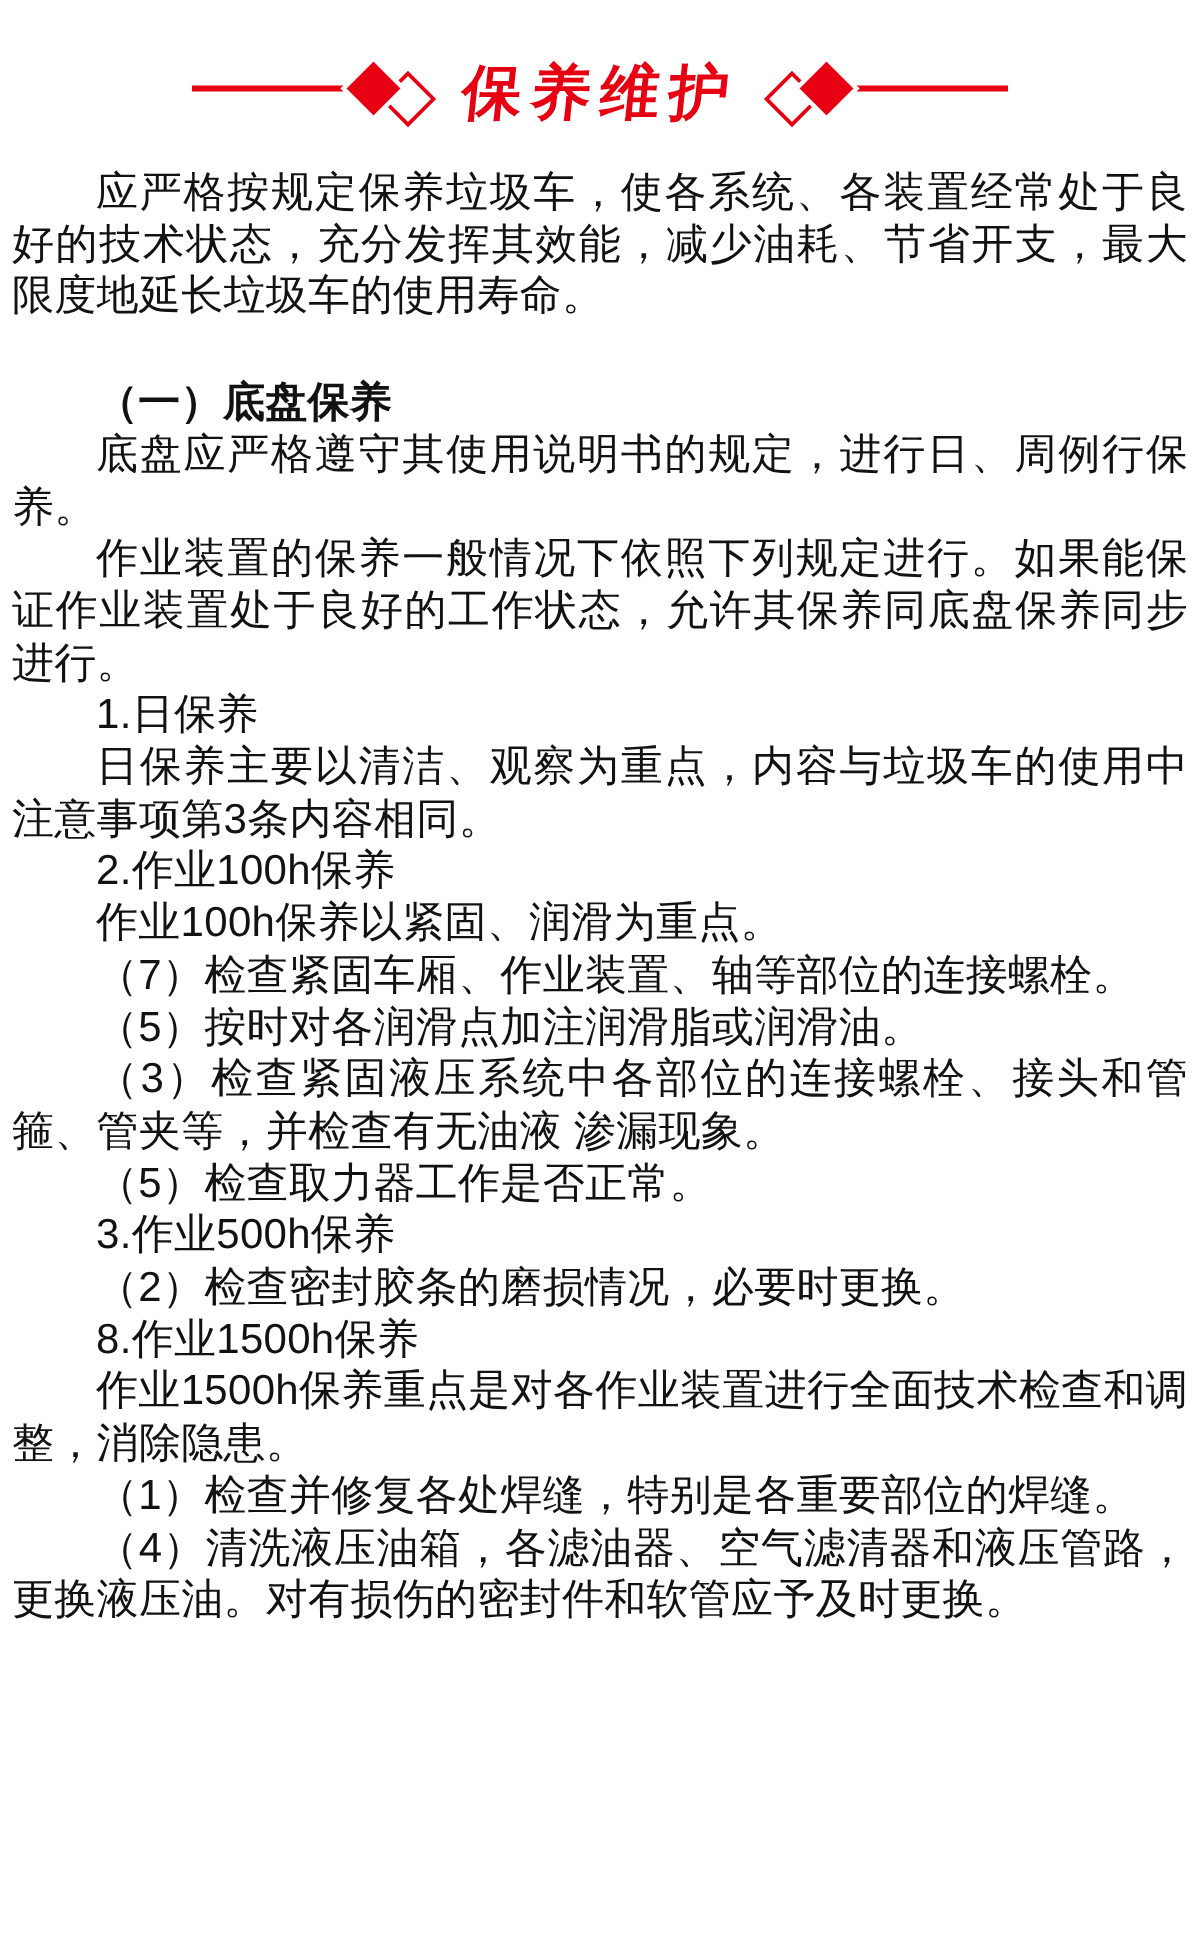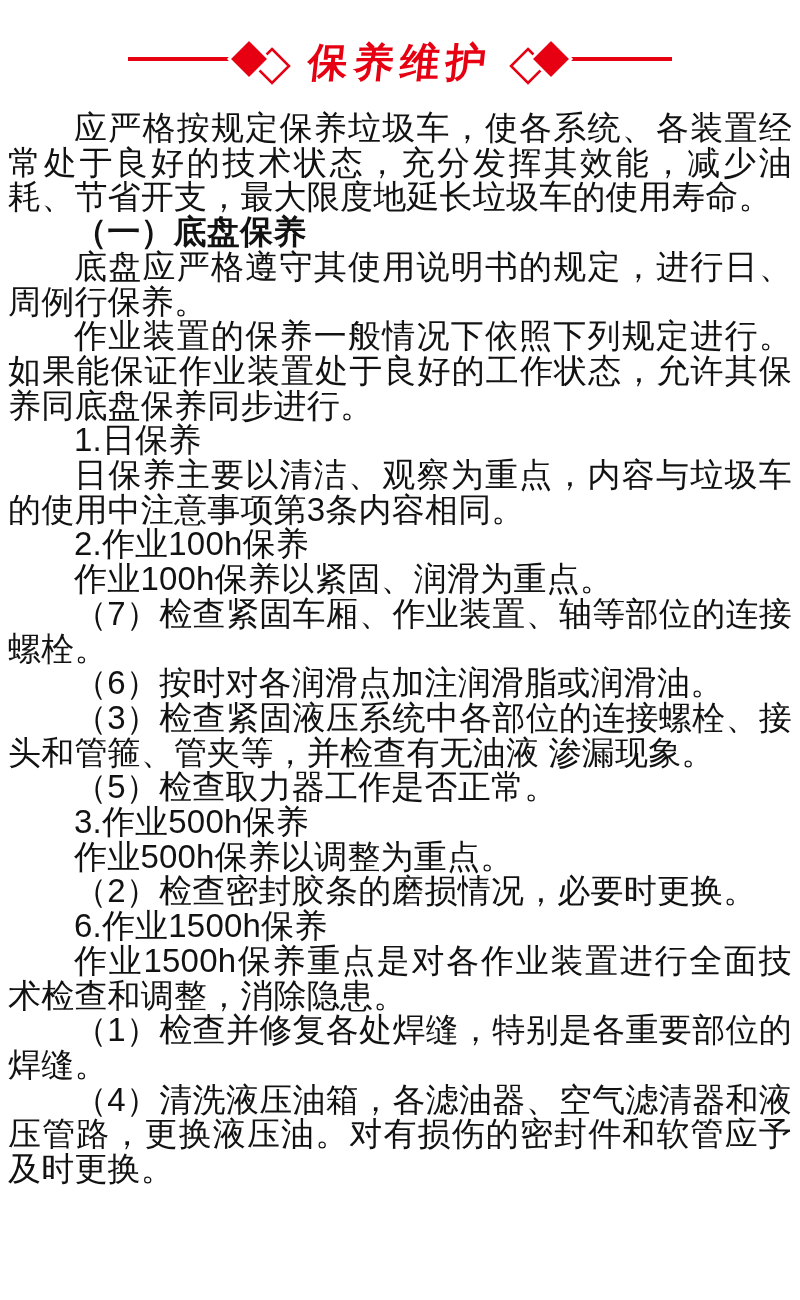--- a/index.html
+++ b/index.html
@@ -34,27 +34,27 @@
     letter-spacing: 6px;
     color: var(--accent);
     transform: skewX(-6deg);
     white-space: nowrap;
   }
 
   
   .content {
     margin-top: 13px;
     padding: 0 8px;
-    font-size: 33px;
+    font-size: 28px;
     line-height: 34.7px;
     text-align: justify;
     letter-spacing: 0.2px;
   }
   .content p { margin: 0; text-indent: 2em; }
-  .content p.heading { font-weight: 700; }
+  .content p.heading { font-weight: 700; margin-top: 36px; }
 </style>
 </head>
 <body>
 
 <div class="page">
 
   <div class="header">
     <svg class="deco" width="168" height="70" viewBox="0 0 168 70">
       <path class="d-out" d="M144,22 L161,39 L144,56 L127,39 Z"></path>
       <rect class="d-line" x="0" y="30" width="102" height="4"></rect>
@@ -73,25 +73,24 @@
   <div class="content">
       <p class="para">应严格按规定保养垃圾车，使各系统、各装置经常处于良好的技术状态，充分发挥其效能，减少油耗、节省开支，最大限度地延长垃圾车的使用寿命。</p>
       <p class="para heading">（一）底盘保养</p>
       <p class="para">底盘应严格遵守其使用说明书的规定，进行日、周例行保养。</p>
       <p class="para">作业装置的保养一般情况下依照下列规定进行。如果能保证作业装置处于良好的工作状态，允许其保养同底盘保养同步进行。</p>
       <p class="para">1.日保养</p>
       <p class="para">日保养主要以清洁、观察为重点，内容与垃圾车的使用中注意事项第3条内容相同。</p>
       <p class="para">2.作业100h保养</p>
       <p class="para">作业100h保养以紧固、润滑为重点。</p>
       <p class="para">（7）检查紧固车厢、作业装置、轴等部位的连接螺栓。</p>
-      <p class="para">（6）按时对各润滑点加注润滑脂或润滑油。</p>
+      <p class="para">（5）按时对各润滑点加注润滑脂或润滑油。</p>
       <p class="para">（3）检查紧固液压系统中各部位的连接螺栓、接头和管箍、管夹等，并检查有无油液 渗漏现象。</p>
       <p class="para">（5）检查取力器工作是否正常。</p>
       <p class="para">3.作业500h保养</p>
-      <p class="para">作业500h保养以调整为重点。</p>
       <p class="para">（2）检查密封胶条的磨损情况，必要时更换。</p>
-      <p class="para">6.作业1500h保养</p>
+      <p class="para">8.作业1500h保养</p>
       <p class="para">作业1500h保养重点是对各作业装置进行全面技术检查和调整，消除隐患。</p>
       <p class="para">（1）检查并修复各处焊缝，特别是各重要部位的焊缝。</p>
       <p class="para">（4）清洗液压油箱，各滤油器、空气滤清器和液压管路，更换液压油。对有损伤的密封件和软管应予及时更换。</p>
     </div>
 
 </div>
 
 </body></html>

